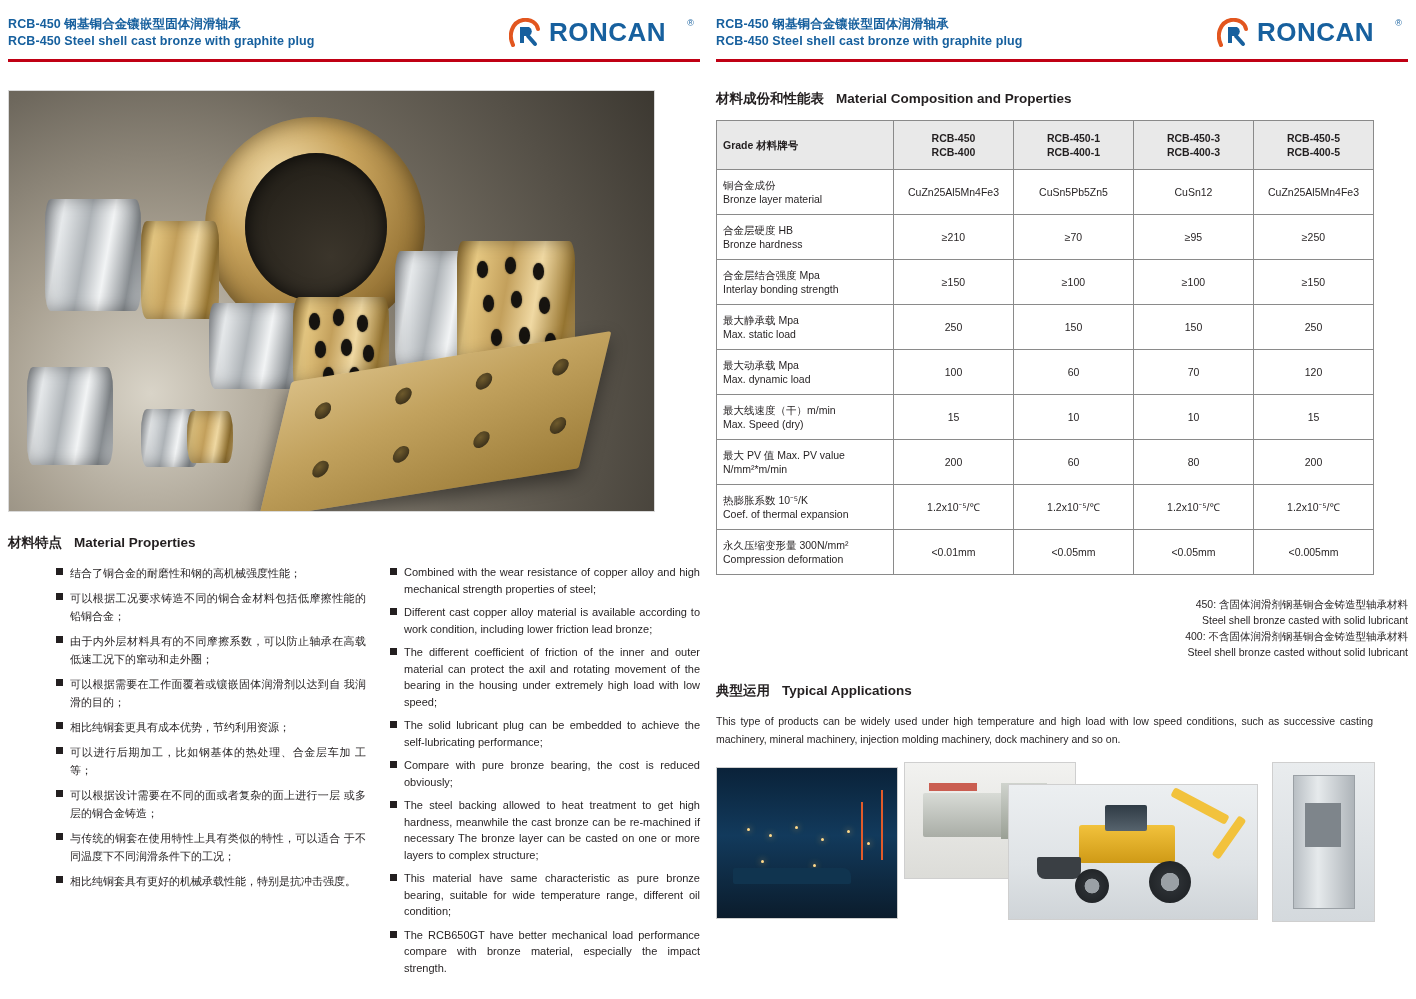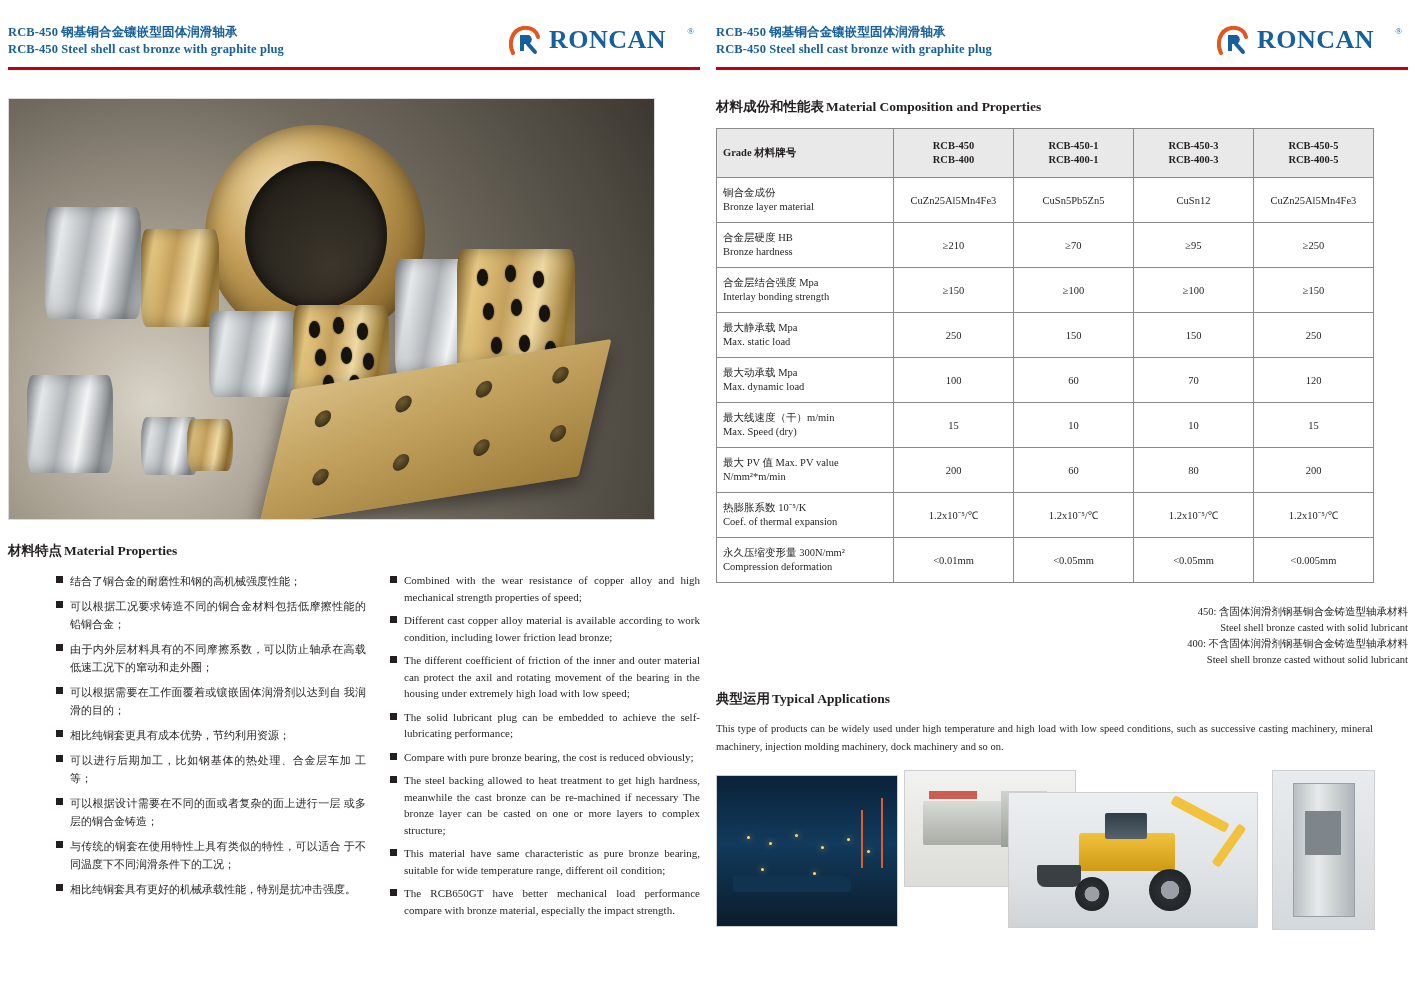--- a/index.html
+++ b/index.html
@@ -6,21 +6,21 @@
   body {
     width:1416px; height:999px;
     font-family:"Liberation Sans", sans-serif;
     background:#ffffff;
     color:#231f20;
     overflow:hidden;
   }
   .page { position:relative; width:1416px; height:999px; }
 
   
-  .half { position:absolute; top:16px; height:755px; box-sizing:border-box;font-family:Liberation Serif, serif; }
+  .half { position:absolute; top:8px; height:755px; box-sizing:border-box; }
   .half-left  { left:0;   width:708px; padding:0 8px; }
   .half-right { left:708px; width:708px; padding:0 8px; }
 
   
   .hdr { position:relative; height:52px; }
   .hdr-titles { position:absolute; left:0; top:8px; }
   .hdr-titles .t-cn,
   .hdr-titles .t-en {
     font-size:12.5px; font-weight:bold; color:#17609e; line-height:17px;
     letter-spacing:0.1px;
@@ -93,21 +93,21 @@
   .plate i {
     position:absolute; width:16px; height:16px; border-radius:50%;
     background:radial-gradient(circle at 40% 35%,#6e5a2c,#2b2315);
   }
 
   
   .sec-title {
     font-size:13.5px; font-weight:bold; color:#231f20;
     margin:22px 0 12px 0;
   }
-  .sec-title .cn { margin-right:2px; }
+  .sec-title .cn { margin-right:12px; }
 
   
   .cols { display:flex; gap:24px;justify-content:flex-end; }
   .col { width:310px; }
   .bullet {
     position:relative; padding-left:14px;
     font-size:11px; line-height:16.5px; margin-bottom:7px;
     text-align:justify; color:#231f20;
   }
   .bullet:before {
@@ -309,21 +309,21 @@
         <div class="bullet">可以根据工况要求铸造不同的铜合金材料包括低摩擦性能的铅铜合金；</div>
         <div class="bullet">由于内外层材料具有的不同摩擦系数，可以防止轴承在高载低速工况下的窜动和走外圈；</div>
         <div class="bullet">可以根据需要在工作面覆着或镶嵌固体润滑剂以达到自 我润滑的目的；</div>
         <div class="bullet">相比纯铜套更具有成本优势，节约利用资源；</div>
         <div class="bullet">可以进行后期加工，比如钢基体的热处理、合金层车加 工等；</div>
         <div class="bullet">可以根据设计需要在不同的面或者复杂的面上进行一层 或多层的铜合金铸造；</div>
         <div class="bullet">与传统的铜套在使用特性上具有类似的特性，可以适合 于不同温度下不同润滑条件下的工况；</div>
         <div class="bullet">相比纯铜套具有更好的机械承载性能，特别是抗冲击强度。</div>
       </div>
       <div class="col col-en">
-        <div class="bullet">Combined with the wear resistance of copper alloy and high mechanical strength properties of speed;</div>
+        <div class="bullet">Combined with the wear resistance of copper alloy and high mechanical strength properties of steel;</div>
         <div class="bullet">Different cast copper alloy material is available according to work condition, including lower friction lead bronze;</div>
         <div class="bullet">The different coefficient of friction of the inner and outer material can protect the axil and rotating movement of the bearing in the housing under extremely high load with low speed;</div>
         <div class="bullet">The solid lubricant plug can be embedded to achieve the self-lubricating performance;</div>
         <div class="bullet">Compare with pure bronze bearing, the cost is reduced obviously;</div>
         <div class="bullet">The steel backing allowed to heat treatment to get high hardness, meanwhile the cast bronze can be re-machined if necessary The bronze layer can be casted on one or more layers to complex structure;</div>
         <div class="bullet">This material have same characteristic as pure bronze bearing, suitable for wide temperature range, different oil condition;</div>
         <div class="bullet">The RCB650GT have better mechanical load performance compare with bronze material, especially the impact strength.</div>
       </div>
     </div>
   </div>

